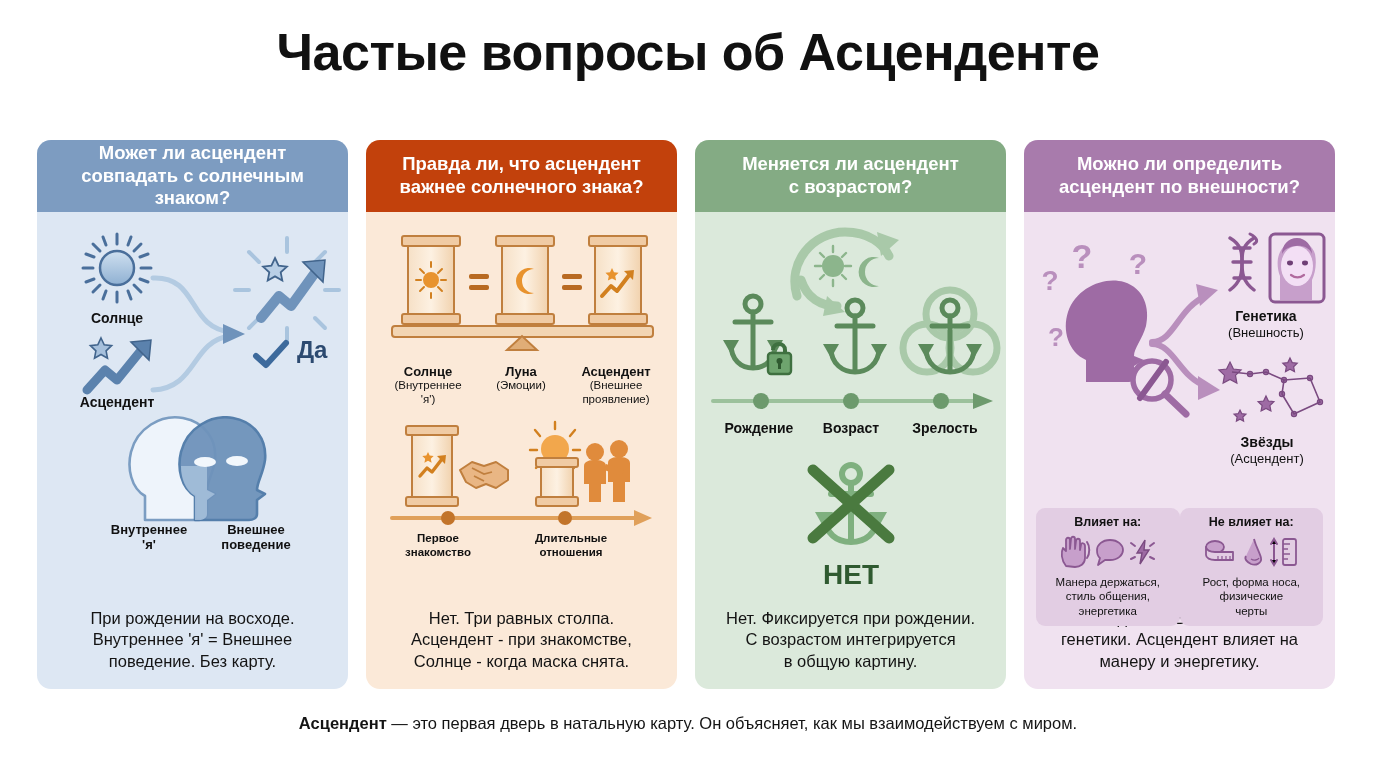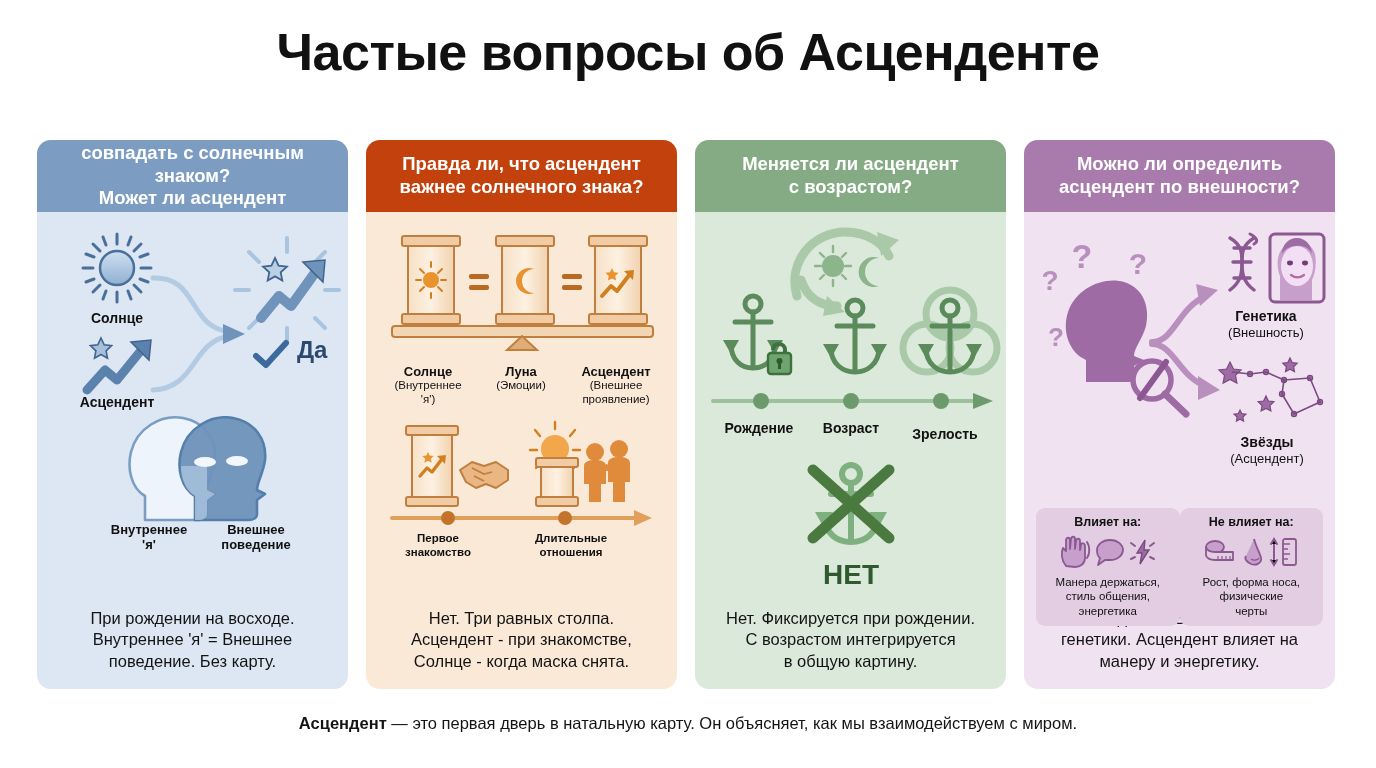--- a/index.html
+++ b/index.html
@@ -106,22 +106,22 @@
 
 <div class="page">
 
   <div class="main-title">Частые вопросы об Асценденте</div>
 
   <div class="cards">
 
     <div class="card c1">
       <div class="card-header">
         <div>
+          <div>Может ли асцендент</div>
           <div>совпадать с солнечным знаком?</div>
-          <div>Может ли асцендент</div>
         </div>
       </div>
       <div class="card-body">
         <div class="art">
 
           <svg style="position:absolute;left:42px;top:18px;" width="76" height="76" viewBox="0 0 76 76">
             <defs>
               <linearGradient id="sunGradB" x1="0" y1="0" x2="0" y2="1">
                 <stop offset="0" stop-color="#cfe0f0"></stop>
                   <stop offset="1" stop-color="#8fb0d2"></stop>
@@ -440,21 +440,21 @@
           <svg style="position:absolute;left:14px;top:178px;" width="288" height="22" viewBox="0 0 288 22">
             <line x1="4" y1="11" x2="268" y2="11" stroke="#9cc19c" stroke-width="4" stroke-linecap="round"></line>
             <path d="M264 3 L284 11 L264 19 Z" fill="#6d9a6d"></path>
             <circle cx="52" cy="11" r="8" fill="#6d9a6d"></circle>
             <circle cx="142" cy="11" r="8" fill="#6d9a6d"></circle>
             <circle cx="232" cy="11" r="8" fill="#6d9a6d"></circle>
           </svg>
 
           <div class="lbl" style="left:8px;top:208px;width:112px;font-size:14px;">Рождение</div>
           <div class="lbl" style="left:106px;top:208px;width:100px;font-size:14px;">Возраст</div>
-          <div class="lbl" style="left:196px;top:214px;width:108px;font-size:14px;">Зрелость</div>
+          <div class="lbl" style="left:196px;top:208px;width:108px;font-size:14px;">Зрелость</div>
 
           <svg style="position:absolute;left:106px;top:248px;" width="100" height="96" viewBox="0 0 100 96">
             <g fill="none" stroke="#7fb07f" stroke-width="6" stroke-linecap="round" stroke-linejoin="round">
               <circle cx="50" cy="14" r="9"></circle>
               <line x1="50" y1="23" x2="50" y2="80"></line>
               <line x1="30" y1="34" x2="70" y2="34"></line>
               <path d="M24 56 C24 74 36 82 50 82 C64 82 76 74 76 56"></path>
             </g>
             <path d="M14 52 L32 52 L23 68 Z" fill="#7fb07f"></path>
             <path d="M68 52 L86 52 L77 68 Z" fill="#7fb07f"></path>

